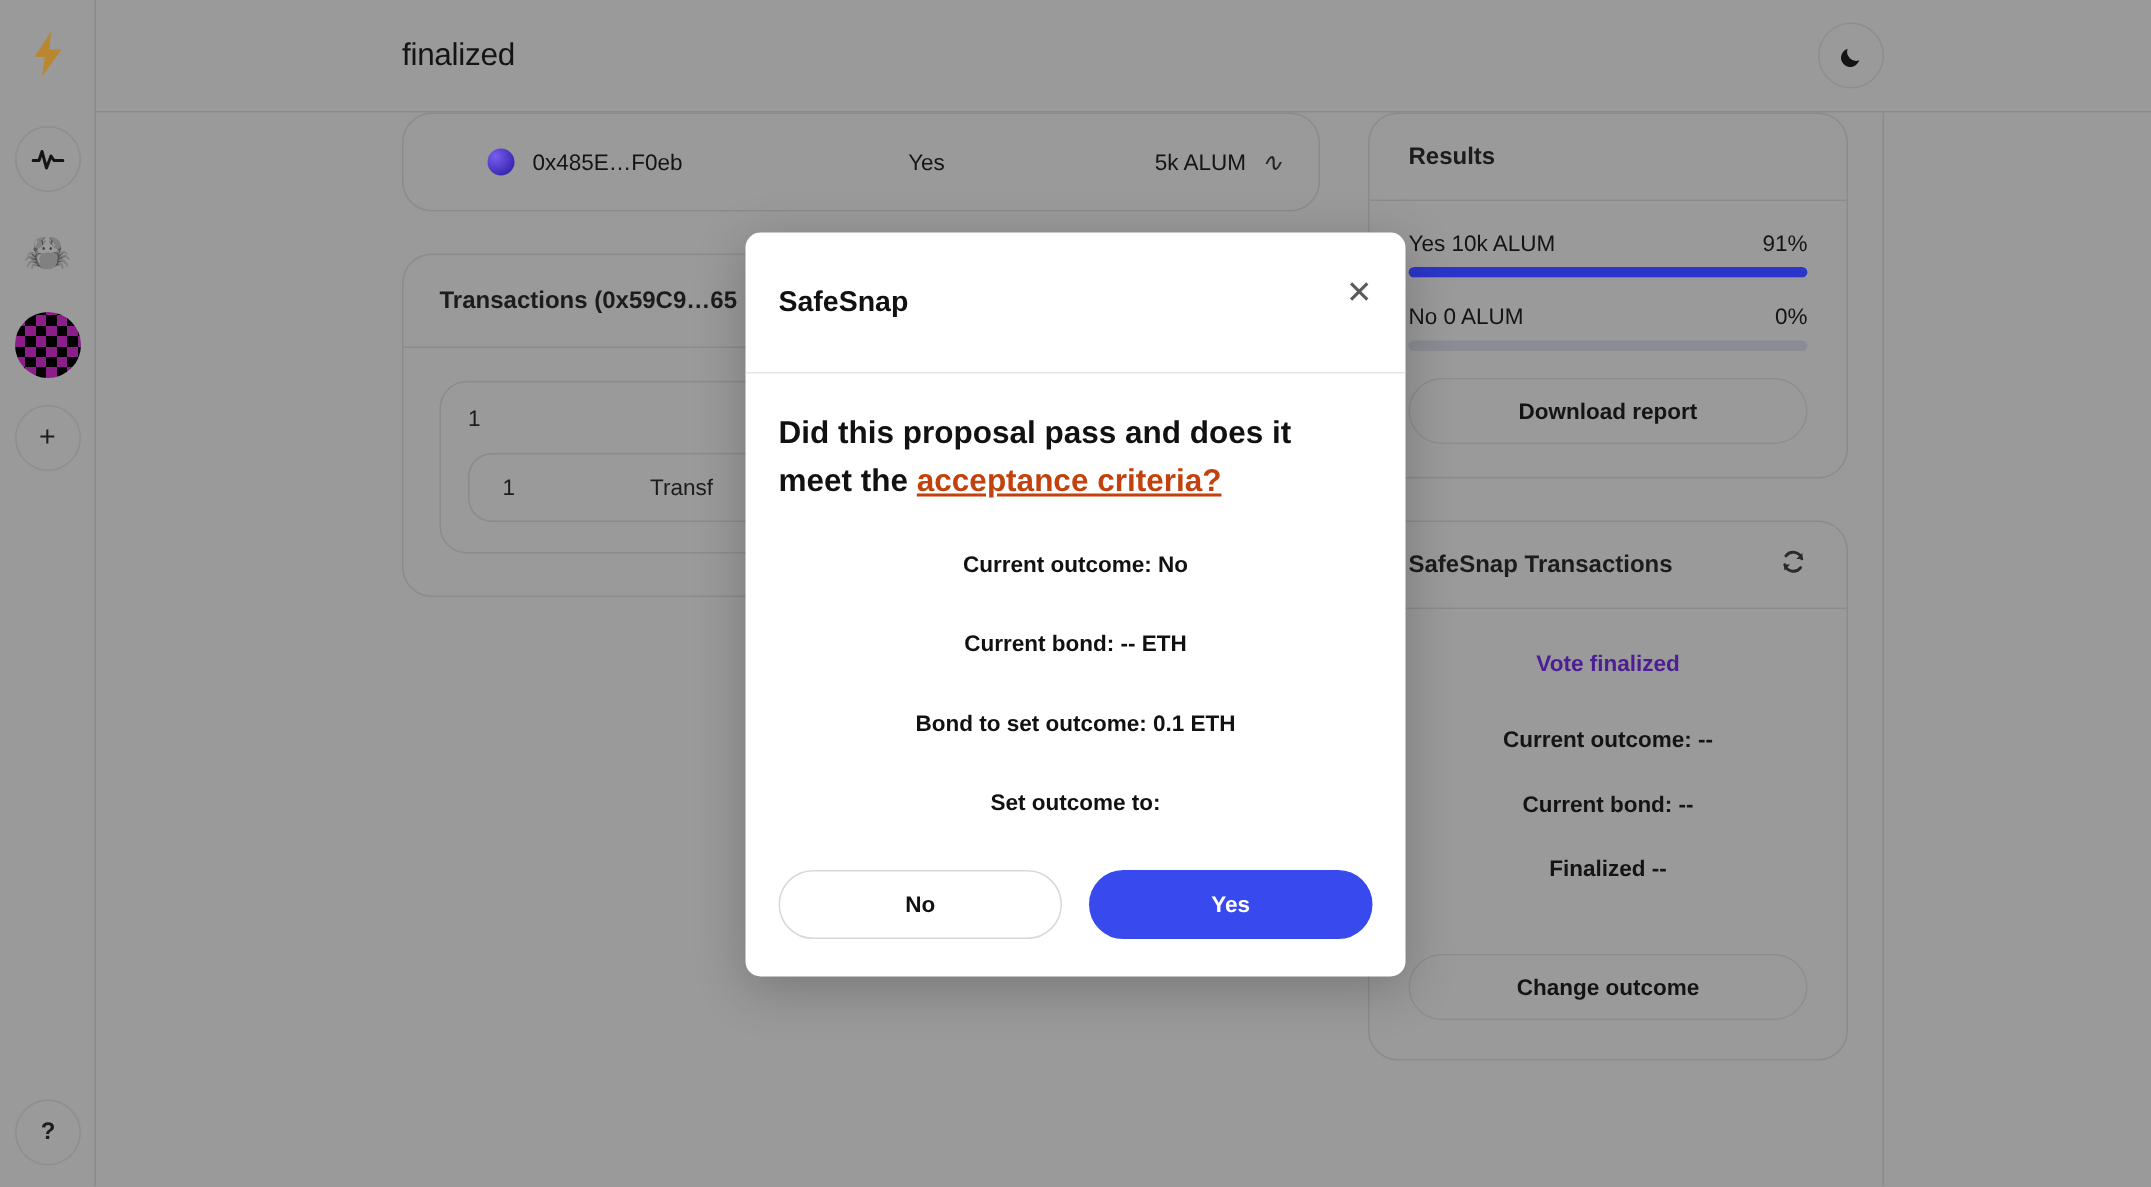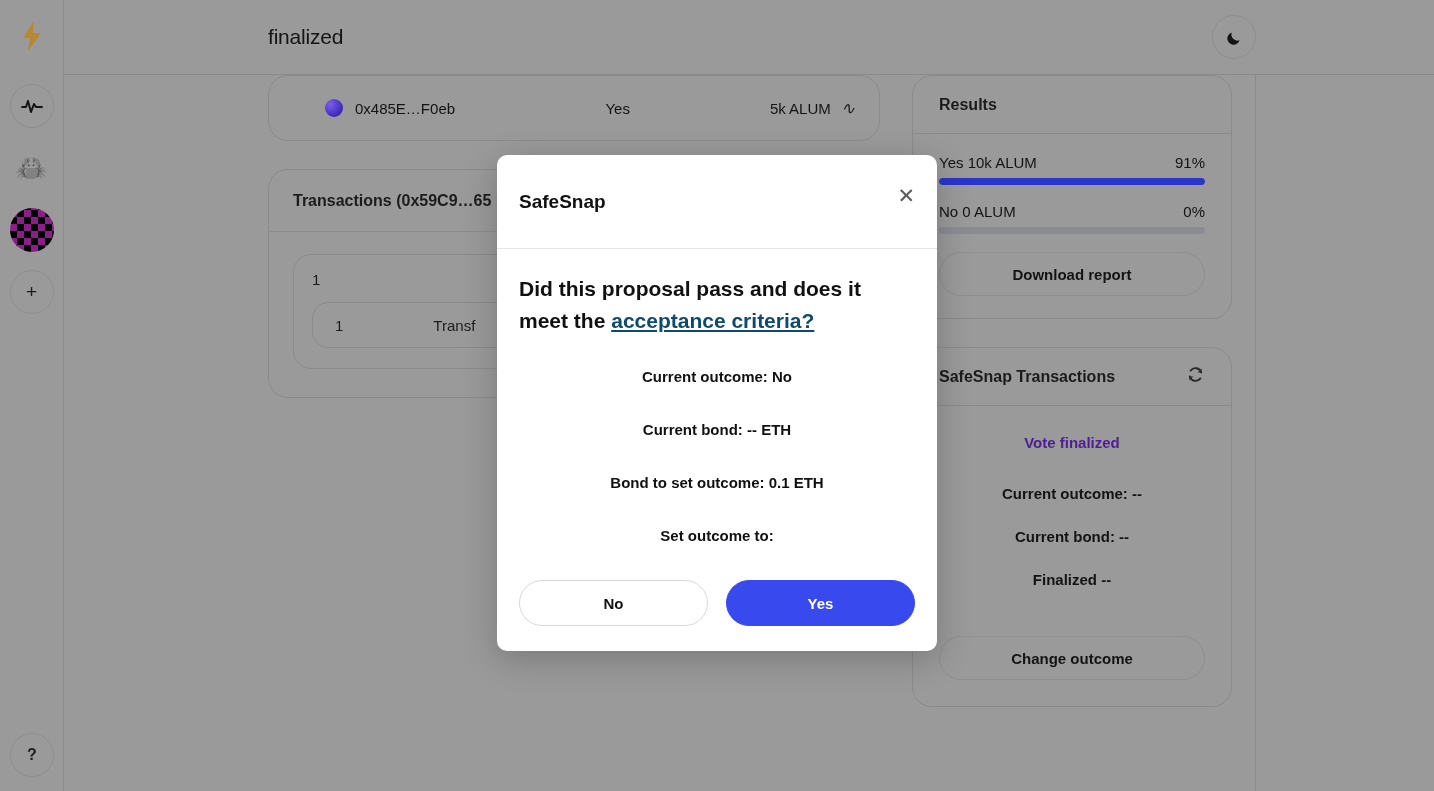--- a/index.html
+++ b/index.html
@@ -172,21 +172,21 @@
   .modal-close {
     margin-left: auto; font-size: 21px; color: #5b5b5b; line-height: 1;
     background: none; border: none; cursor: pointer;
     align-self: flex-start; margin-top: 30px;
   }
   .modal-body { padding: 24px 22px 0 22px; }
   .modal-question {
     font-size: 21px; font-weight: 700; line-height: 1.5; color: #111;
     margin-bottom: 32px;
   }
-  .modal-question a { color: #0c4a6e; text-decoration: underline; }
+  .modal-question a { color: #c2410c; text-decoration: underline; }
   .modal-stat {
     text-align: center; font-size: 15px; font-weight: 700; color: #111;
     margin-bottom: 36px;
   }
   .modal-actions {
     display: flex; gap: 18px; padding: 0 22px;
   }
   .btn {
     flex: 1; height: 46px; border-radius: 23px;
     display: flex; align-items: center; justify-content: center;

